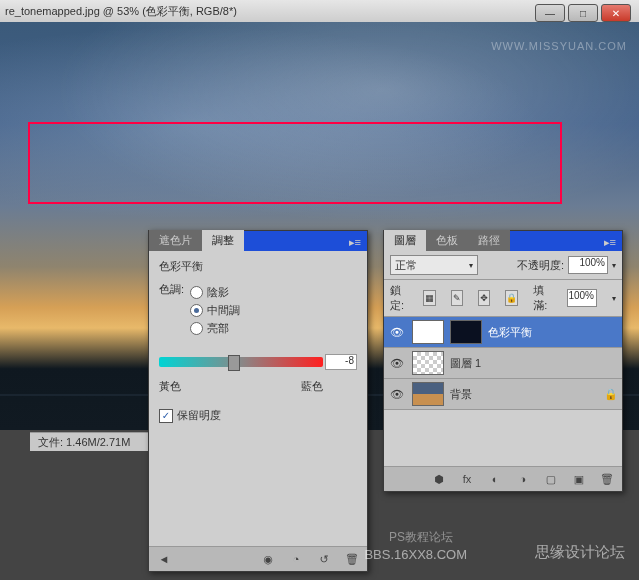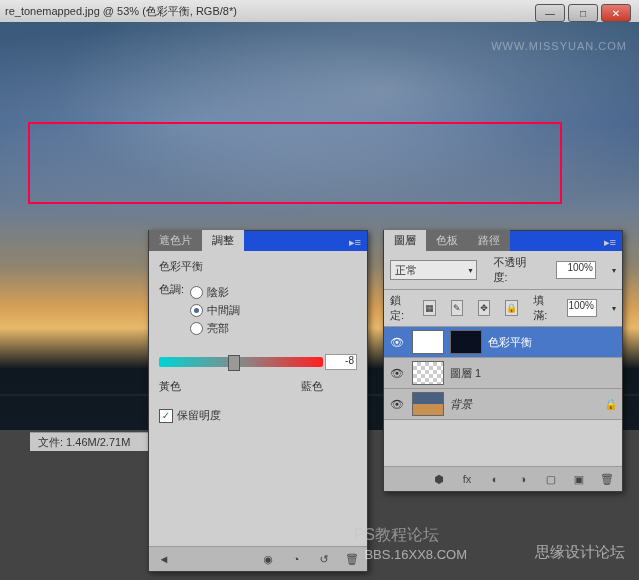--- a/index.html
+++ b/index.html
@@ -34,39 +34,39 @@
 .slider-track.cr{background:linear-gradient(90deg,#00d4d4,#888,#ff2020)}
 .slider-track.mg{background:linear-gradient(90deg,#ff40ff,#888,#20c020)}
 .slider-track.yb{background:linear-gradient(90deg,#e8e820,#888,#3040ff)}
 .slider-thumb{position:absolute;top:-2px;width:10px;height:14px;background:#999;border:1px solid #555;transform:translateX(-50%)}
 .slider-val{position:absolute;right:0;top:-3px;width:28px;height:14px;background:#fff;border:1px solid #999;text-align:right;padding-right:2px;font-size:10px}
 .preserve{margin-top:14px;display:flex;align-items:center}
 .checkbox{width:12px;height:12px;border:1px solid #555;background:#fff;margin-right:4px;display:flex;align-items:center;justify-content:center;color:#2a5caa;font-size:10px}
 .adjust-footer{position:absolute;bottom:0;left:0;right:0;height:24px;background:#b8b8b8;border-top:1px solid #999;display:flex;align-items:center;padding:0 6px;gap:10px}
 .ficon{width:18px;height:18px;display:flex;align-items:center;justify-content:center;color:#444}
 .layers-panel{left:383px;top:230px;width:238px;height:260px}
-.layers-opts{display:flex;align-items:center;padding:4px 6px;background:#cfcfcf;border-bottom:1px solid #999;gap:16px}
+.layers-opts{display:flex;align-items:center;padding:4px 6px;background:#cfcfcf;border-bottom:1px solid #999;gap:4px}
 .blend-select{width:78px;height:18px;background:#e8e8e8;border:1px solid #888;padding:0 4px;display:flex;align-items:center;justify-content:space-between}
 .opacity-field{width:36px;height:16px;background:#fff;border:1px solid #888;text-align:right;padding-right:2px;font-size:10px}
 .lock-row{display:flex;align-items:center;padding:3px 6px;background:#cfcfcf;border-bottom:1px solid #999;gap:15px;font-size:11px}
 .lock-ico{width:14px;height:14px;border:1px solid #888;display:flex;align-items:center;justify-content:center;font-size:9px;background:#ddd}
 .layer-list{background:#bdbdbd}
 .layer-row{display:flex;align-items:center;height:30px;border-bottom:1px solid #999;padding:0 4px;gap:6px}
 .layer-row.sel{background:#4a78c8;color:#fff}
 .eye{width:18px;height:18px;display:flex;align-items:center;justify-content:center}
 .thumb{width:30px;height:22px;border:1px solid #666;background:#555}
 .thumb.adj{background:#fff;display:flex;align-items:center;justify-content:center;font-size:14px}
 .thumb.mask{background:#fff}
 .thumb.layer1{background:repeating-conic-gradient(#ccc 0 25%,#fff 0 50%) 0 0/8px 8px}
 .thumb.bg{background:linear-gradient(#4a6080 50%,#c89050 50%)}
 .layers-footer{position:absolute;bottom:0;left:0;right:0;height:24px;background:#b8b8b8;border-top:1px solid #999;display:flex;align-items:center;justify-content:flex-end;padding:0 6px;gap:10px}
 .watermark1{position:absolute;right:12px;top:40px;color:rgba(255,255,255,0.35);font-size:11px;letter-spacing:1px}
 .watermark2{position:absolute;right:172px;bottom:18px;color:rgba(255,255,255,0.55);font-size:13px}
 .watermark3{position:absolute;right:14px;bottom:18px;color:rgba(255,255,255,0.55);font-size:15px}
-.watermark4{position:absolute;right:200px;bottom:34px;color:rgba(200,200,200,0.6);font-size:16px}
+.watermark4{position:absolute;right:186px;bottom:34px;color:rgba(200,200,200,0.6);font-size:12px}
 .tri{font-size:8px}
 </style>
 </head>
 <body>
 
 <div class="titlebar">
   <span class="titlebar-text">re_tonemapped.jpg @ 53% (色彩平衡, RGB/8*)</span>
 </div>
 <div class="win-btns">
   <div class="win-btn win-min">—</div>
@@ -176,21 +176,21 @@
       <span>色彩平衡</span>
     </div>
     <div class="layer-row">
       <div class="eye">👁</div>
       <div class="thumb layer1"></div>
       <span>圖層 1</span>
     </div>
     <div class="layer-row">
       <div class="eye">👁</div>
       <div class="thumb bg"></div>
-      <span style="font-style:italic">背景</span>
+      <span style="">背景</span>
       <span style="margin-left:auto">🔒</span>
     </div>
   </div>
   <div class="layers-footer">
     <div class="ficon">⬢</div>
     <div class="ficon">fx</div>
     <div class="ficon">◐</div>
     <div class="ficon">◑</div>
     <div class="ficon">▢</div>
     <div class="ficon">▣</div>

